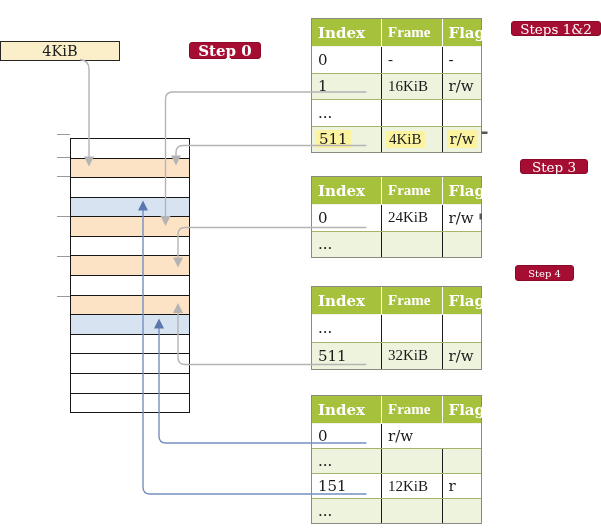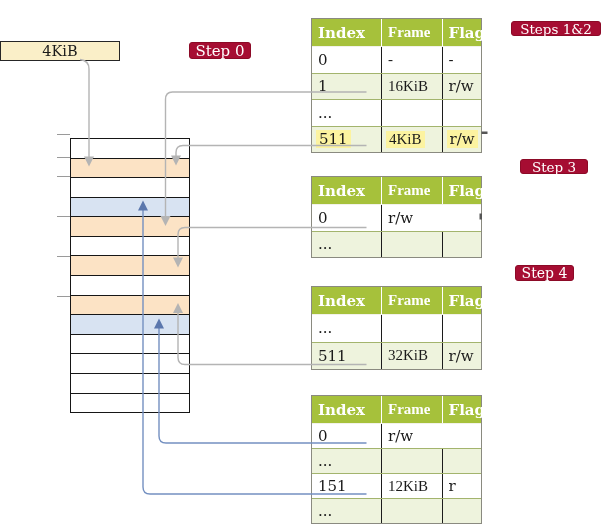--- a/index.html
+++ b/index.html
@@ -51,24 +51,24 @@
     border-right:1px solid #1c1c1c; box-sizing:border-box; overflow:hidden;}
   .pt-cell:last-child{border-right:none;}
   .c0{width:70px; flex:none;} .c1{width:60.5px; flex:none;font-family:Liberation Serif, serif;} .c2{flex:1;}
   .hl{background:var(--c-hl,#fcf3a0); padding:0 3px; margin-left:-2px;}
   
   .badge{
     position:absolute; background:var(--c-badge,#a60d32); color:#ffffff;
     border:1px solid #8c0a27; border-radius:3px; box-sizing:border-box;
     display:flex; align-items:center; justify-content:center;
   }
-  #badge-step0  {left:189px; top:42px;  width:62px; height:17px; font-size:15px;}
+  #badge-step0  {left:189px; top:42px;  width:72px; height:17px; font-size:15px;font-weight:bold;}
   #badge-steps12{left:511px; top:21px;  width:90px; height:15px; font-size:13.5px;}
   #badge-step3  {left:520px; top:159px; width:68px; height:15px; font-size:13.5px;}
-  #badge-step4  {left:515px; top:265px; width:59px; height:16px; font-size:14px;}
+  #badge-step4  {left:515px; top:265px; width:59px; height:16px; font-size:10px;}
   
   svg.connectors{position:absolute; left:0; top:0; pointer-events:none;}
   .conn-gray{stroke:var(--c-agray,#b4b4b4); fill:none; stroke-width:1.4px;}
   .head-gray{fill:var(--c-agray,#b4b4b4); stroke:none;}
   .conn-blue{stroke:var(--c-ablue,#7490c1); fill:none; stroke-width:1.4px;}
   .head-blue{fill:var(--c-abluehead,#5b77ad); stroke:none;}
   .stub{fill:#565656;}
 </style>
 </head>
 <body>
@@ -153,20 +153,23 @@
   <div class="ptable" id="table2">
       <div class="pt-header">
         <div class="pt-hcell c0">Index</div>
         <div class="pt-hcell c1">Frame</div>
         <div class="pt-hcell c2">Flags</div>
       </div>
       <div class="pt-row">
         <div class="pt-cell c0">
           <span>0</span>
         </div>
+        <div class="pt-cell c1">
+          <span>24KiB</span>
+        </div>
         <div class="pt-cell c2">
           <span>r/w</span>
         </div>
       </div>
       <div class="pt-row shaded">
         <div class="pt-cell c0">
           <span>...</span>
         </div>
         <div class="pt-cell c1"></div>
         <div class="pt-cell c2"></div>

